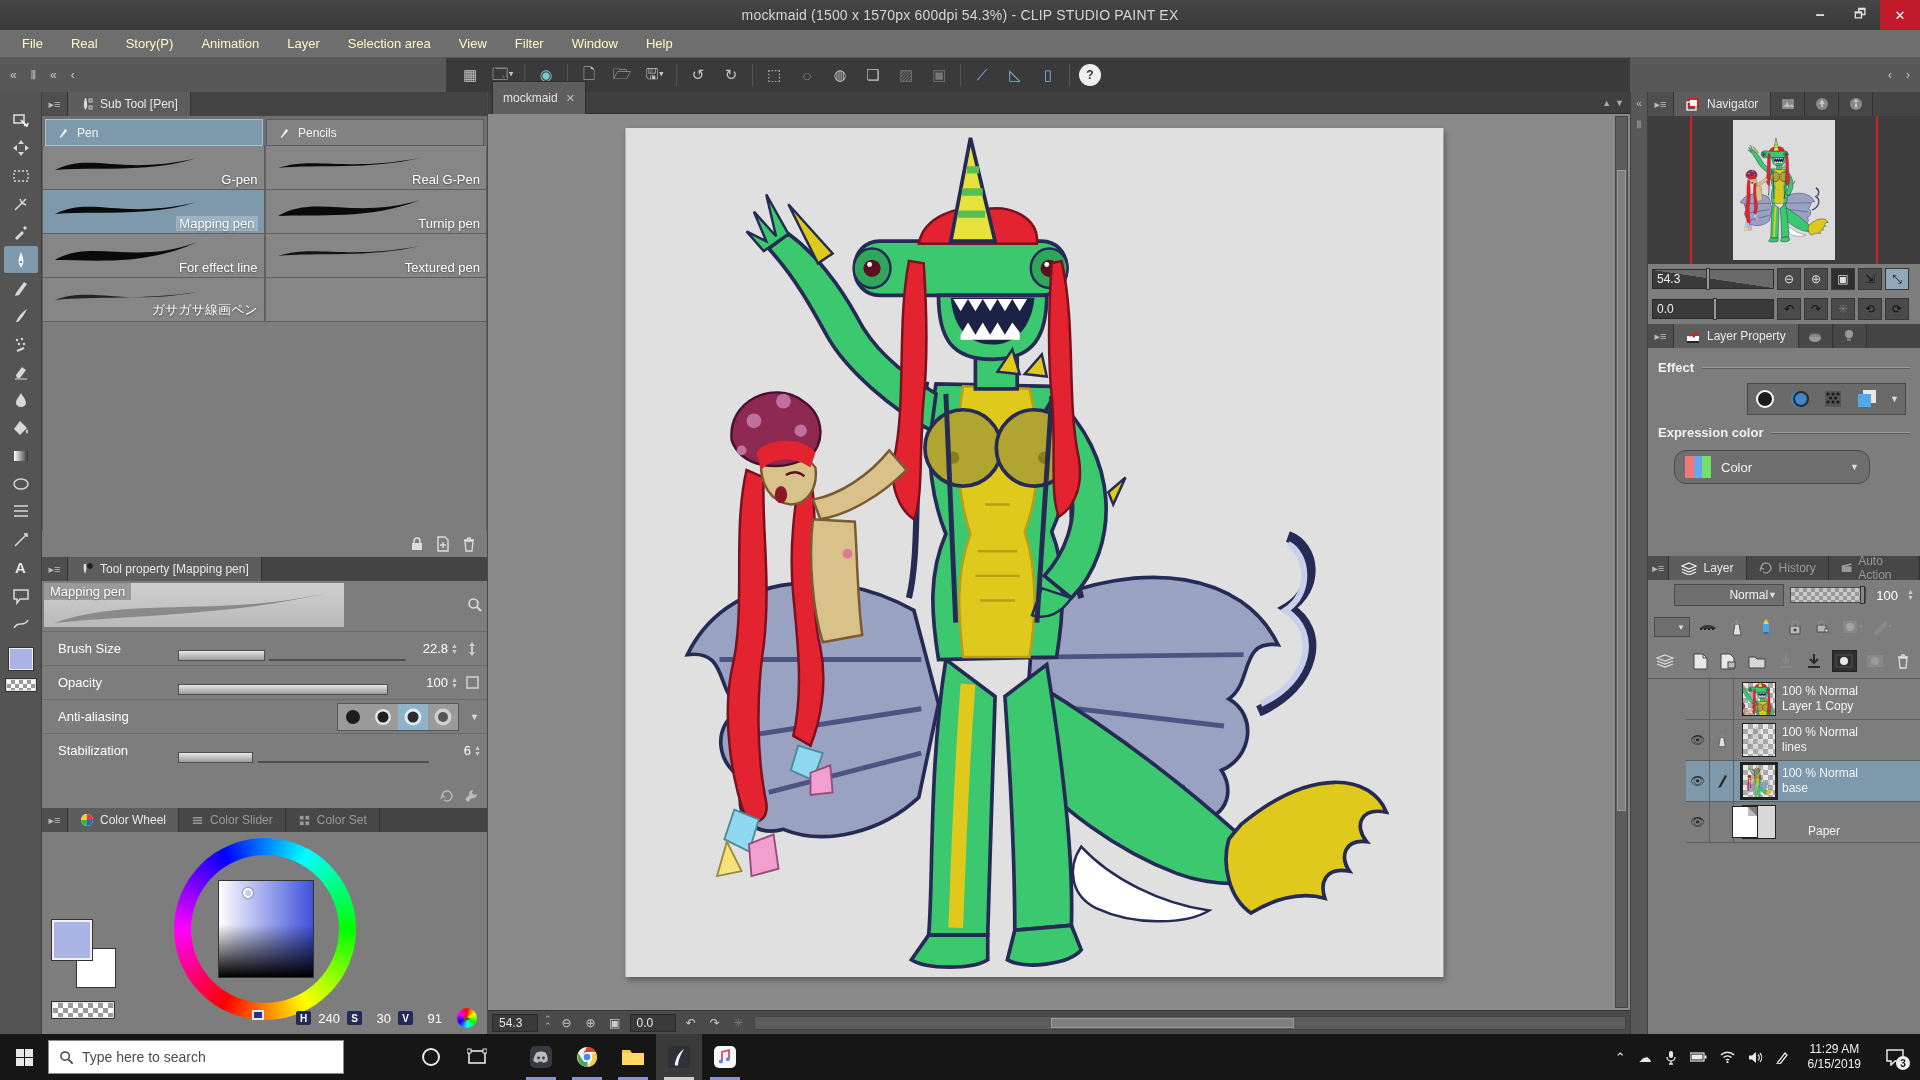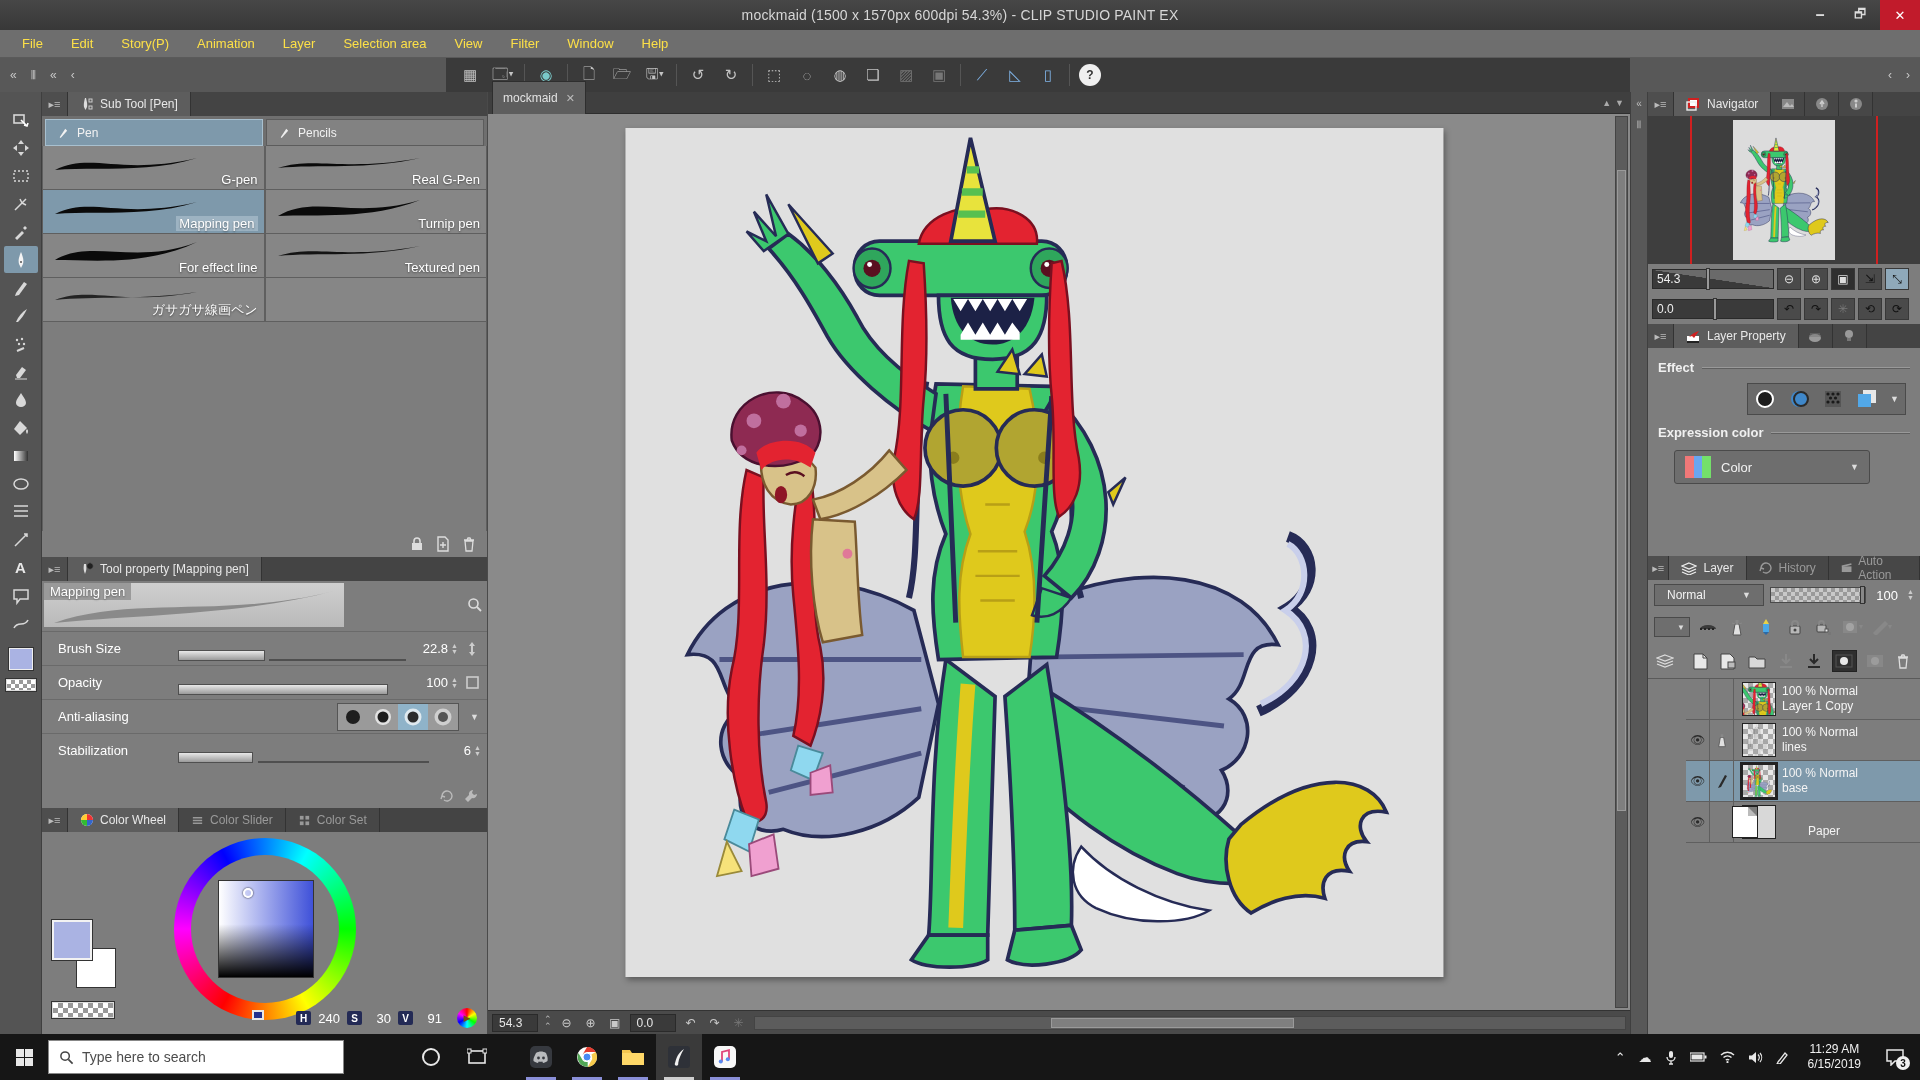--- a/index.html
+++ b/index.html
@@ -9,21 +9,21 @@
   svg { display:block; }
 
   
   .titlebar { height:30px; background:linear-gradient(#474747,#383838); display:flex; align-items:center; }
   .titlebar .title { flex:1; text-align:center; color:#d6d6d6; font-size:14px; letter-spacing:.2px; }
   .winbtns { display:flex; height:100%; }
   .winbtn { width:40px; display:flex; align-items:center; justify-content:center; color:#ddd; font-size:13px; }
   .winbtn.close { background:#c11b2b; color:#fff; }
 
   .menubar { height:28px; background:#6e6e6e; display:flex; align-items:center; padding-left:10px; gap:4px; border-bottom:1px solid #5a5a5a;}
-  .menuitem { color:#fde047; padding:4px 12px; font-size:13px; }
+  .menuitem { color:#fef9c3; padding:4px 12px; font-size:13px; }
 
   .toolbar { height:34px; display:flex; align-items:stretch; background:#3a3a3a; }
   .toolbar .seg-left, .toolbar .seg-right { background:#585858; display:flex; align-items:center; gap:14px; padding:0 10px; color:#c9c9c9;}
   .toolbar .seg-left { width:446px; }
   .toolbar .seg-right { width:290px; justify-content:flex-end; }
   .toolbar .seg-mid { flex:1; display:flex; align-items:center; gap:9px; padding:0 12px; }
   .tbico { width:24px; height:24px; display:flex; align-items:center; justify-content:center; color:#c3c3c3; font-size:15px; }
   .tbico.blue { color:#7fb2e5; }
   .tbsep { width:1px; height:22px; background:#2a2a2a; border-right:1px solid #555; }
   .helpbtn { width:22px; height:22px; border-radius:50%; background:#f0f0f0; color:#333; font-weight:bold; display:flex; align-items:center; justify-content:center; }
@@ -146,28 +146,28 @@
   .navbtn.dim { color:#777; }
 
   .layerprop { height:232px; display:flex; flex-direction:column; }
   .lp-body { flex:1; padding:8px 10px; }
   .grouplabel { display:flex; align-items:center; gap:8px; color:#f0f0f0; font-size:13px; margin-top:4px;font-weight:bold;}
   .grouplabel::after { content:""; flex:1; height:1px; background:#999; box-shadow:0 1px 0 #5f5f5f; }
   .fxrow { display:flex; justify-content:flex-end; margin:8px 4px 10px 0; }
   .fxgroup { display:flex; background:#6a6a6a; border:1px solid #4a4a4a; align-items:center; }
   .fxbtn { width:34px; height:30px; display:flex; align-items:center; justify-content:center; }
   .fxarrow { color:#ddd; font-size:9px; padding:0 6px; }
-  .exprbtn { margin:10px 0 0 16px; width:196px; height:34px; background:#6e6e6e; border:1px solid #4a4a4a; border-radius:3px; display:flex; align-items:center; gap:10px; padding:0 10px; color:#f2f2f2; font-size:13px; }
+  .exprbtn { margin:10px 0 0 16px; width:196px; height:34px; background:#6e6e6e; border:1px solid #4a4a4a; border-radius:12px; display:flex; align-items:center; gap:10px; padding:0 10px; color:#f2f2f2; font-size:13px; }
   .stripes { width:26px; height:22px; display:flex; }
   .stripes i { flex:1; } .stripes i:nth-child(1){background:#f07878;} .stripes i:nth-child(2){background:#6aa6f0;} .stripes i:nth-child(3){background:#74e06a;}
   .exprbtn .arr { margin-left:auto; font-size:9px; color:#ddd; }
 
   .layerpanel { flex:1; display:flex; flex-direction:column; }
   .lp-row1 { height:30px; display:flex; align-items:center; gap:6px; padding:0 6px; }
-  .blendsel { width:110px; height:22px; background:#6e6e6e; border:1px solid #4a4a4a; display:flex; align-items:center; justify-content:space-between; padding:0 12px; color:#f2f2f2; }
+  .blendsel { width:110px; height:22px; background:#6e6e6e; border:1px solid #4a4a4a; display:flex; align-items:center; justify-content:flex-end; padding:0 6px; color:#f2f2f2;margin-left:20px; }
   .blendsel .arr { font-size:9px; color:#ddd; }
   .opslider { flex:1; height:16px; border:1px solid #4a4a4a; position:relative;
     background-image:linear-gradient(45deg,#9a9a9a 25%,transparent 25%,transparent 75%,#9a9a9a 75%),linear-gradient(45deg,#9a9a9a 25%,#c9c9c9 25%,#c9c9c9 75%,#9a9a9a 75%);
     background-size:8px 8px; background-position:0 0,4px 4px; }
   .opslider .knob { position:absolute; right:0px; top:-2px; bottom:-2px; width:5px; background:#888; border:1px solid #333;}
   .opval { color:#fff; width:26px; text-align:right; font-size:13px;}
   .lp-row2, .lp-row3 { height:34px; display:flex; align-items:center; gap:7px; padding:0 6px; }
   .minidrop { width:36px; height:20px; background:#6e6e6e; border:1px solid #4a4a4a; display:flex; align-items:center; justify-content:flex-end; padding-right:4px; color:#ddd; font-size:8px;}
   .lyico { width:22px; height:22px; display:flex; align-items:center; justify-content:center; color:#ddd; }
   .lyico.dim { opacity:.4; }
@@ -206,21 +206,21 @@
   <div class="title">mockmaid (1500 x 1570px 600dpi 54.3%)  - CLIP STUDIO PAINT EX</div>
   <div class="winbtns">
     <div class="winbtn">🗕</div>
     <div class="winbtn">🗗</div>
     <div class="winbtn close">✕</div>
   </div>
 </div>
 
 <div class="menubar">
   <span class="menuitem">File</span>
-  <span class="menuitem">Edit</span>
+  <span class="menuitem">Real</span>
   <span class="menuitem">Story(P)</span>
   <span class="menuitem">Animation</span>
   <span class="menuitem">Layer</span>
   <span class="menuitem">Selection area</span>
   <span class="menuitem">View</span>
   <span class="menuitem">Filter</span>
   <span class="menuitem">Window</span>
   <span class="menuitem">Help</span>
 </div>
 

